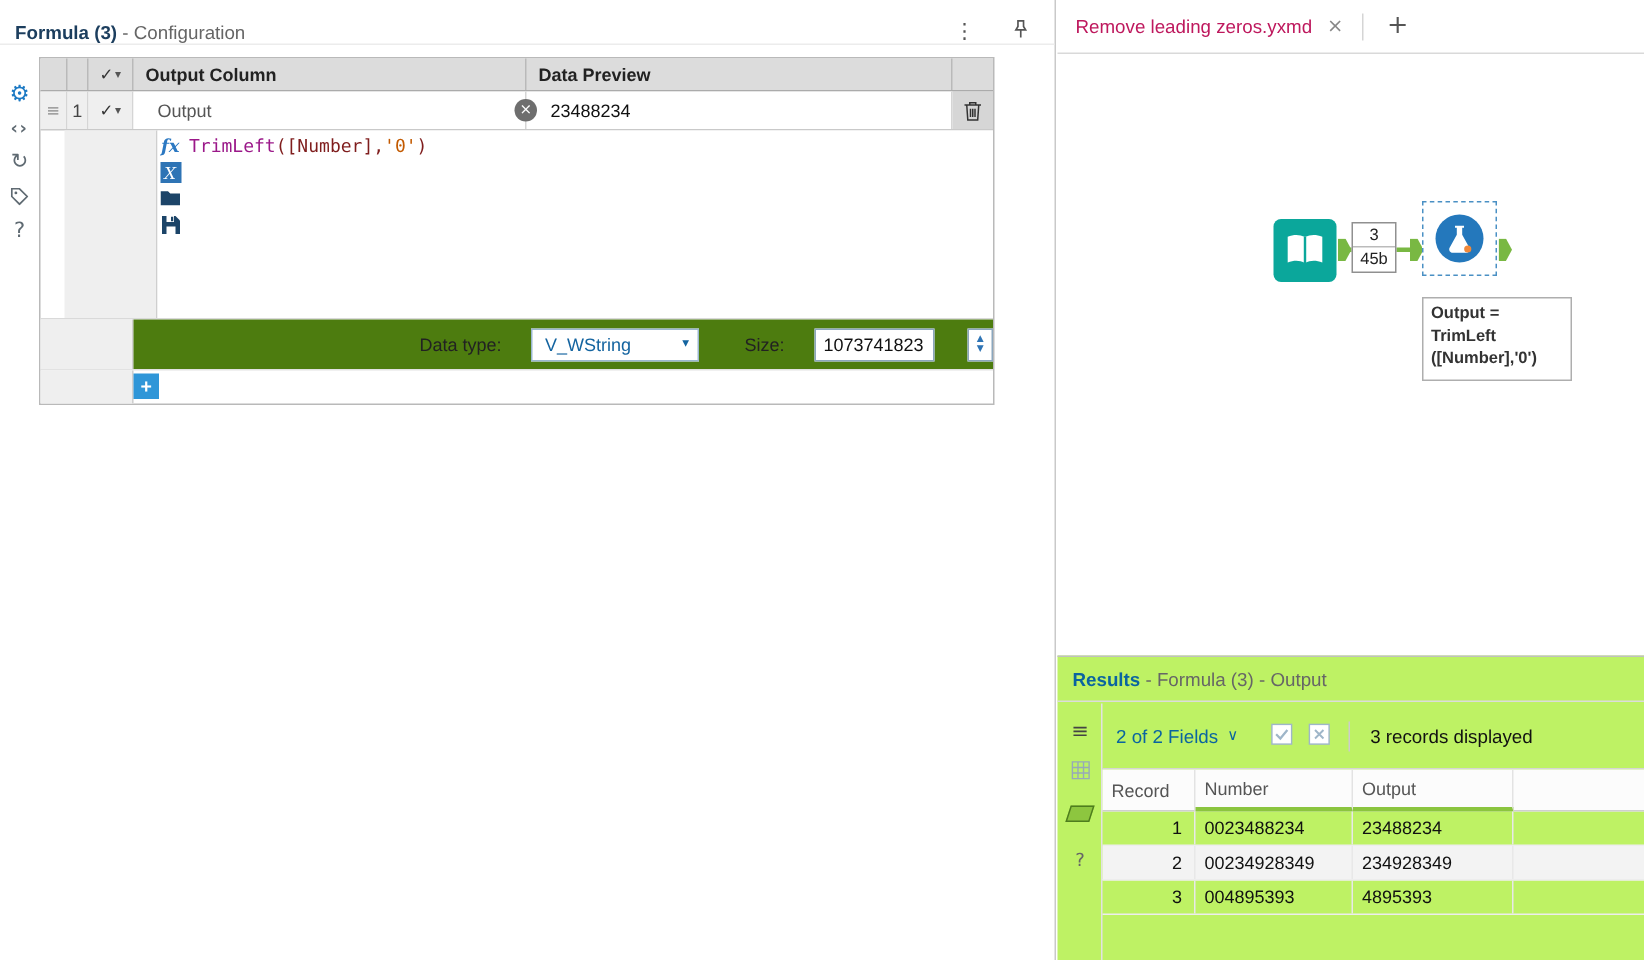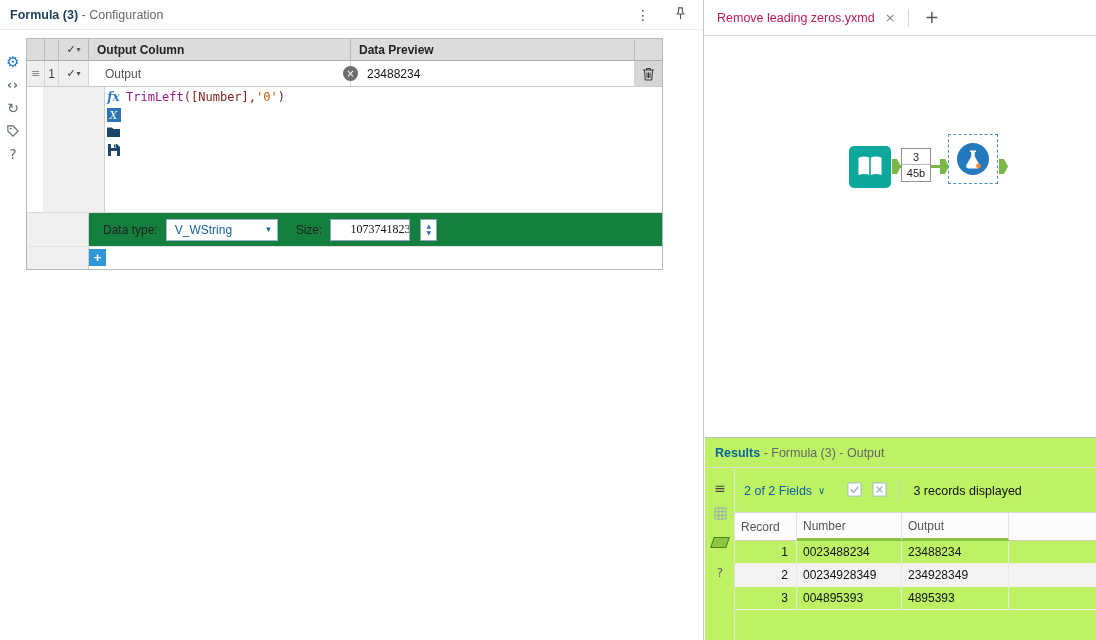--- a/index.html
+++ b/index.html
@@ -2,21 +2,21 @@
 <html><head>
 <meta charset="utf-8">
 <style>
   *{margin:0;padding:0;box-sizing:border-box;}
   body{font-family:"Liberation Sans",sans-serif;font-size:12px;color:#222;background:#fff;}
   .app{position:relative;width:1096px;height:640px;background:#fff;overflow:hidden;}
   .icon{font-family:"DejaVu Sans",sans-serif;line-height:1;}
 
   
   .left-panel{position:absolute;left:0;top:0;width:704px;height:640px;border-right:1px solid #c9c9c9;background:#fff;}
-  .config-header{height:30px;display:flex;align-items:center;padding:0 16px 0 10px;border-bottom:1px solid #ececec;}
+  .config-header{height:30px;display:flex;align-items:flex-end;padding:0 16px 0 10px;border-bottom:1px solid #ececec;}
   .cfg-title-bold{font-weight:bold;color:#1c3e5e;font-size:12.5px;}
   .cfg-title-rest{color:#666;font-size:12.5px;white-space:pre;}
   .hdr-icons{margin-left:auto;display:flex;align-items:center;gap:24px;}
   .menu-dots{font-size:14px;color:#555;}
   .left-toolbar{position:absolute;left:0;top:30px;width:26px;bottom:0;display:flex;flex-direction:column;align-items:center;padding-top:24px;gap:7px;}
   .lt-icon{width:18px;height:16px;display:flex;align-items:center;justify-content:center;font-size:14px;color:#5f6a72;}
   .lt-gear{color:#1d7ac4;font-size:15px;}
   .lt-code{font-weight:bold;font-size:12px;letter-spacing:1px;}
 
   .config-main{position:absolute;left:26px;top:30px;right:0;bottom:0;}
@@ -44,26 +44,26 @@
   .left-col{width:62px;background:#efefef;border-right:1px solid #cfcfcf;}
   .editor{flex:1;display:flex;background:#fff;}
   .formula-icons{width:17px;display:flex;flex-direction:column;align-items:center;gap:4px;padding-top:3px;}
   .fx-icon{font-family:"DejaVu Serif",serif;font-style:italic;font-weight:bold;color:#2b78c2;font-size:12px;}
   .x-icon{font-family:"DejaVu Serif",serif;font-style:italic;width:14px;height:14px;background:#2e74b5;color:#fff;font-size:11px;display:flex;align-items:center;justify-content:center;}
   .code{flex:1;padding:3px 4px;font-family:"DejaVu Sans Mono",monospace;font-size:12px;white-space:pre;}
   .syn-fn{color:#9b1889;}
   .syn-args{color:#7f1d1d;}
   .syn-str{color:#c35a00;}
   .g-datatype{display:flex;height:34px;border-bottom:1px solid #e2e2e2;}
-  .dt-content{flex:1;display:flex;align-items:center;padding-left:14px;background:#15803d;gap:8px;}
+  .dt-content{flex:1;display:flex;align-items:center;padding-left:14px;background:#4d7c0f;gap:20px;justify-content:flex-end;}
   .dt-label{color:#222;}
   .dt-dropdown{position:relative;width:112px;height:22px;border:1px solid #9ab7cf;background:#fff;display:flex;align-items:center;padding-left:8px;color:#1464a0;}
   .dt-dropdown .dd-caret{position:absolute;right:6px;color:#1464a0;font-size:9px;}
   .size-label{margin-left:10px;}
-  .size-input{width:80px;height:22px;border:1px solid #8ba6bd;padding-left:19px;font-family:Liberation Serif, serif;font-size:12px;color:#111;}
+  .size-input{width:80px;height:22px;border:1px solid #8ba6bd;padding-left:5px;font-family:Liberation Sans, sans-serif;font-size:12px;color:#111;}
   .spinner{width:17px;height:22px;border:1px solid #8ba6bd;margin-left:2px;display:flex;flex-direction:column;align-items:center;justify-content:center;gap:1px;background:#fff;}
   .spin-glyph{font-size:6px;color:#2e74b5;}
   .g-addrow{display:flex;height:22px;}
   .add-btn{width:17px;height:17px;background:#2f96d8;color:#fff;font-weight:bold;font-size:13px;display:flex;align-items:center;justify-content:center;margin-top:2px;}
 
   
   .right-panel{position:absolute;left:705px;top:0;width:391px;height:640px;background:#fff;}
   .tab-bar{height:36px;border-bottom:1px solid #d9d9d9;display:flex;align-items:center;}
   .tab{display:flex;align-items:center;height:100%;padding:0 12px;}
   .tab-title{font-size:12.5px;color:#be185d;}
@@ -267,20 +267,25 @@
       <div class="anchor" style="left:235px;top:123px;"></div>
       <div class="tool-formula-sel">
         <svg width="34" height="34" viewBox="0 0 34 34">
           <circle cx="17" cy="17" r="16" fill="#2478bc"></circle>
           <path d="M14 8.5 h6 v1.4 h-1.2 v4.6 l4.8 8.6 c0.8 1.5 -0.3 3.4 -2 3.4 h-9.2 c-1.7 0 -2.8 -1.9 -2 -3.4 l4.8 -8.6 v-4.6 h-1.2 z" fill="#fff"></path>
           <circle cx="22.5" cy="24" r="2.4" fill="#f0883a"></circle>
         </svg>
       </div>
       <div class="anchor" style="left:294px;top:123px;"></div>
 
+      <div class="annotation">
+        <div>Output =</div>
+        <div>TrimLeft</div>
+        <div>([Number],'0')</div>
+      </div>
     </div>
 
     <div class="results">
       <div class="results-header">
         <span class="res-title-bold">Results</span>
         <span class="res-title-rest"> - Formula (3) - Output</span>
       </div>
 
       <div class="results-body">
         <div class="r-strip">

